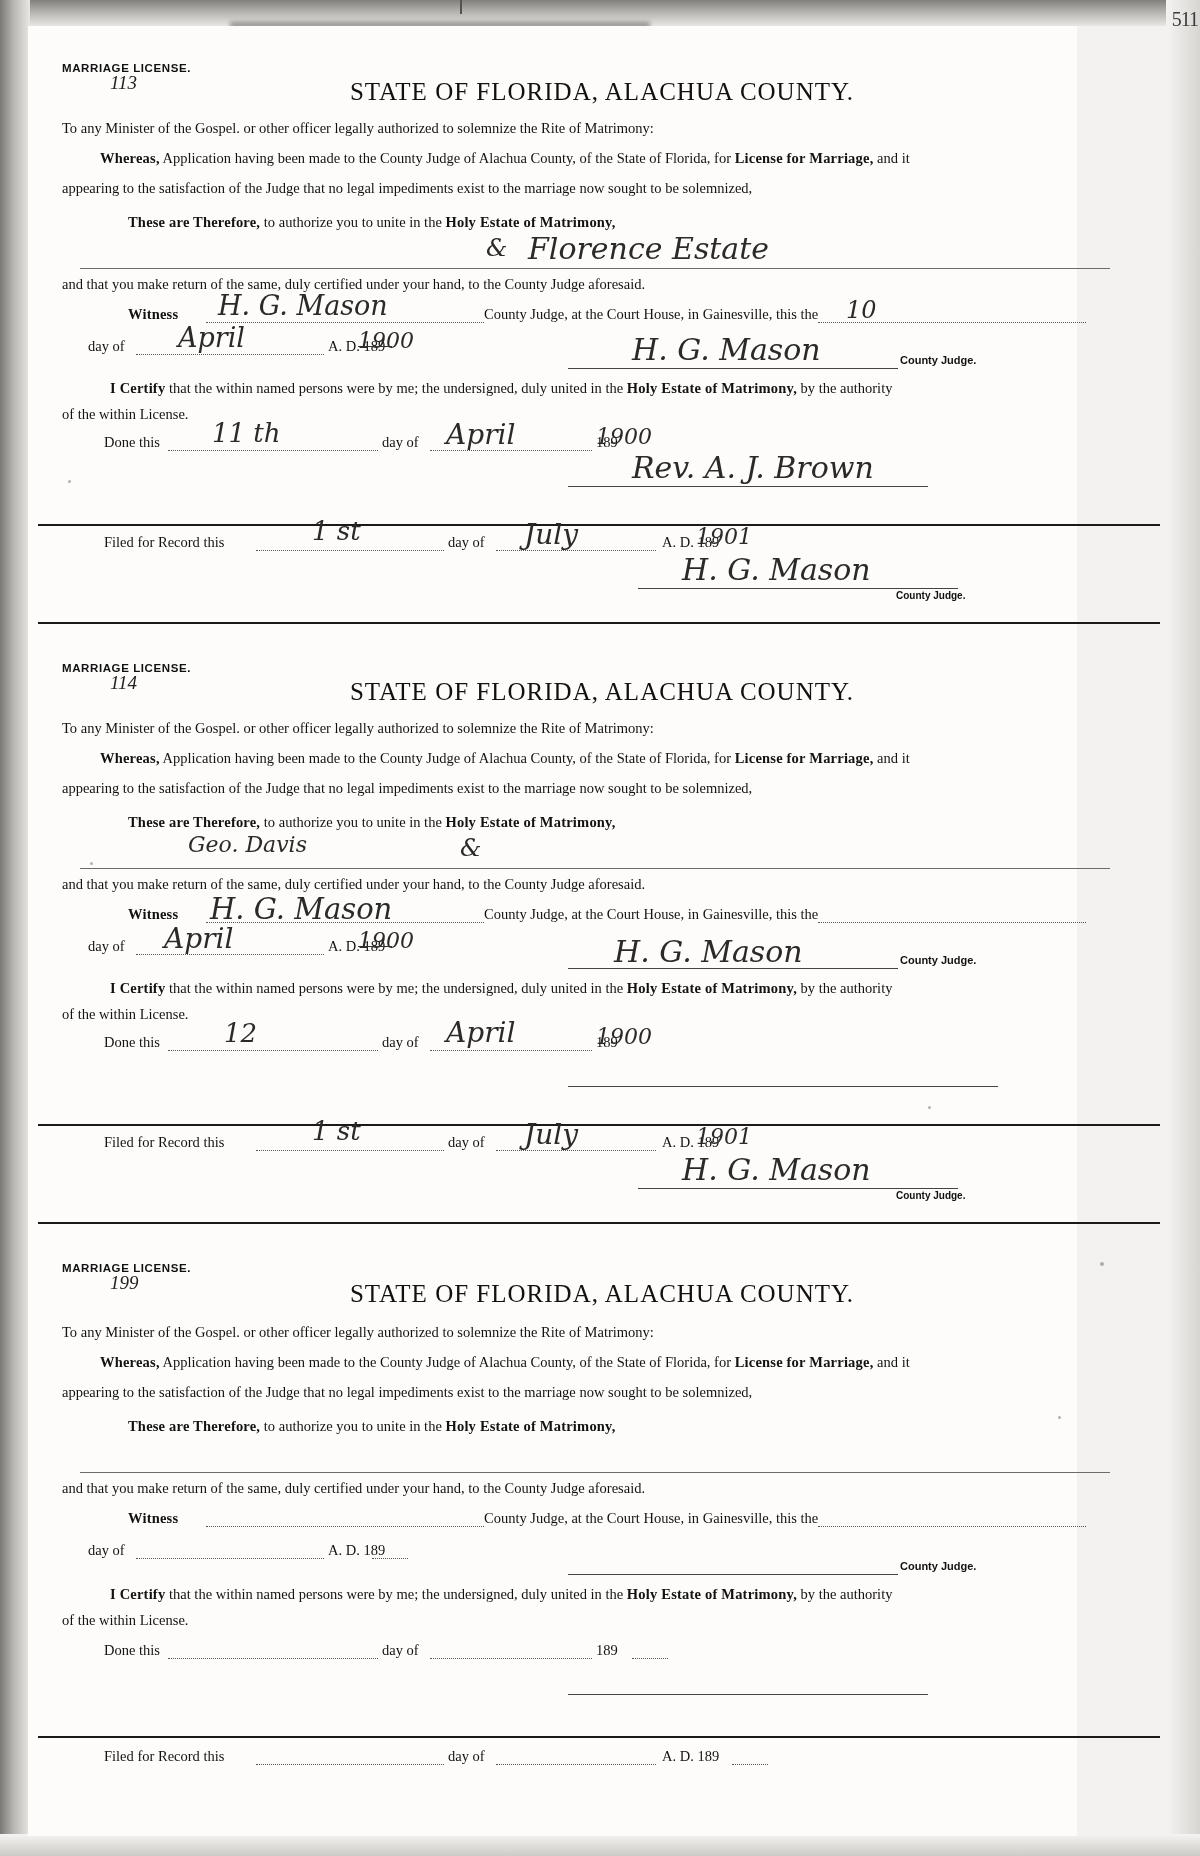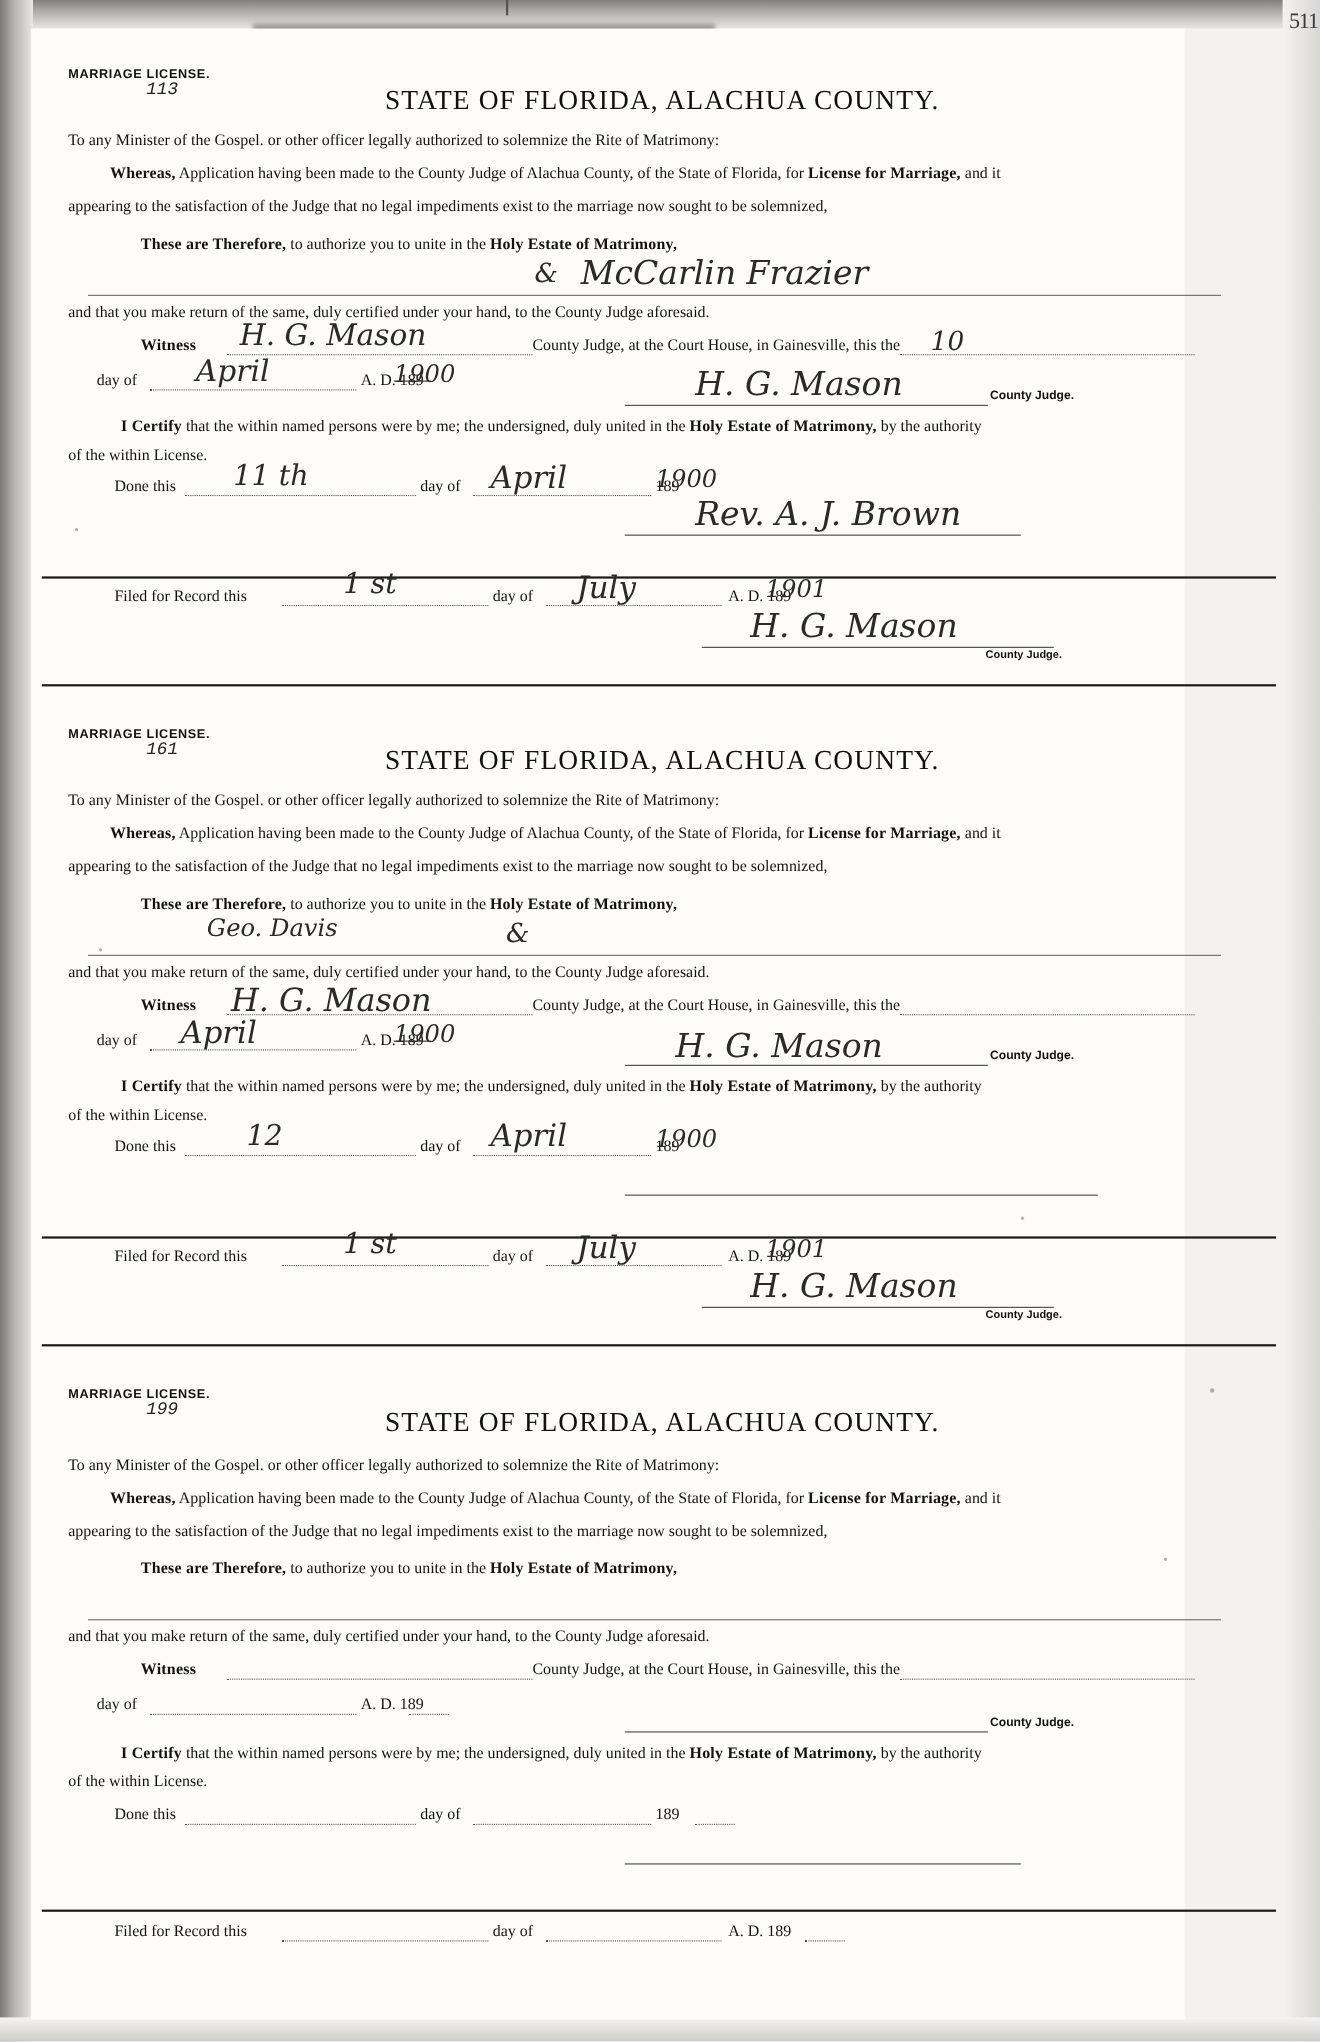--- a/index.html
+++ b/index.html
@@ -159,25 +159,24 @@
   .hand {
     position: absolute;
     font-family: "DejaVu Serif", serif;
     font-style: italic;
     color: #2a2a2a;
     white-space: nowrap;
     transform-origin: left bottom;
   }
   .num-hand {
     position: absolute;
-    font-family: Liberation Mono, monospace;
+    font-family: Liberation Serif, serif;
     font-style: italic;
-    font-size: 16px;
+    font-size: 19px;
     color: #222;
-    margin-left: 23px;
   }
 
   .strike {
     position: absolute;
     height: 0;
     border-bottom: 1.5px solid #333;
   }
 
   .speck {
     position: absolute;
@@ -221,21 +220,21 @@
       <div class="line" style="left:34px;top:124px;">appearing to the satisfaction of the Judge that no legal impediments exist to the marriage now sought to be solemnized,</div>
 
       <div class="line" style="left:100px;top:158px;">
         <span class="bold-gothic">These are Therefore,</span>
         <span>to authorize you to unite in the</span>
         <span class="bold-gothic">Holy Estate of Matrimony,</span>
       </div>
 
       <div class="rule solid" style="left:52px;top:212px;width:1030px;"></div>
       <div class="hand" style="left:458px;top:178px;font-size:24px;">&amp;</div>
-      <div class="hand" style="left:500px;top:175px;font-size:30px;">McCarlin Frazier</div>
+      <div class="hand" style="left:500px;top:175px;font-size:30px;">Florence Estate</div>
 
       <div class="line" style="left:34px;top:220px;">and that you make return of the same, duly certified under your hand, to the County Judge aforesaid.</div>
 
       <div class="line" style="left:100px;top:250px;">
         <span class="bold-gothic">Witness</span>
       </div>
       <div class="rule" style="left:178px;top:266px;width:278px;"></div>
       <div class="hand" style="left:190px;top:234px;font-size:27px;">H. G. Mason</div>
       <div class="line" style="left:456px;top:250px;">County Judge, at the Court House, in Gainesville, this the</div>
       <div class="rule" style="left:790px;top:266px;width:268px;"></div>
@@ -288,21 +287,21 @@
       <div class="county-judge-small" style="left:868px;top:534px;">County Judge.</div>
 
       <div class="sep" style="top:566px;"></div>
     </div>
   </div>
 
   <div class="form" style="top:630px;height:610px;">
     <div class="form-inner">
 
       <div class="ml-label" style="top:6px;">MARRIAGE LICENSE.</div>
-      <div class="num-hand" style="left:82px;top:16px;">161</div>
+      <div class="num-hand" style="left:82px;top:16px;">114</div>
 
       <div class="title" style="top:22px;">STATE OF FLORIDA, ALACHUA COUNTY.</div>
 
       <div class="line" style="left:34px;top:64px;">To any Minister of the Gospel. or other officer legally authorized to solemnize the Rite of Matrimony:</div>
 
       <div class="line" style="left:72px;top:94px;">
         <span class="bold-gothic">Whereas,</span>
         <span>Application having been made  to  the  County Judge  of  Alachua County, of  the  State of Florida, for</span>
         <span class="bold-gothic">License for Marriage,</span>
         <span>and it</span>

